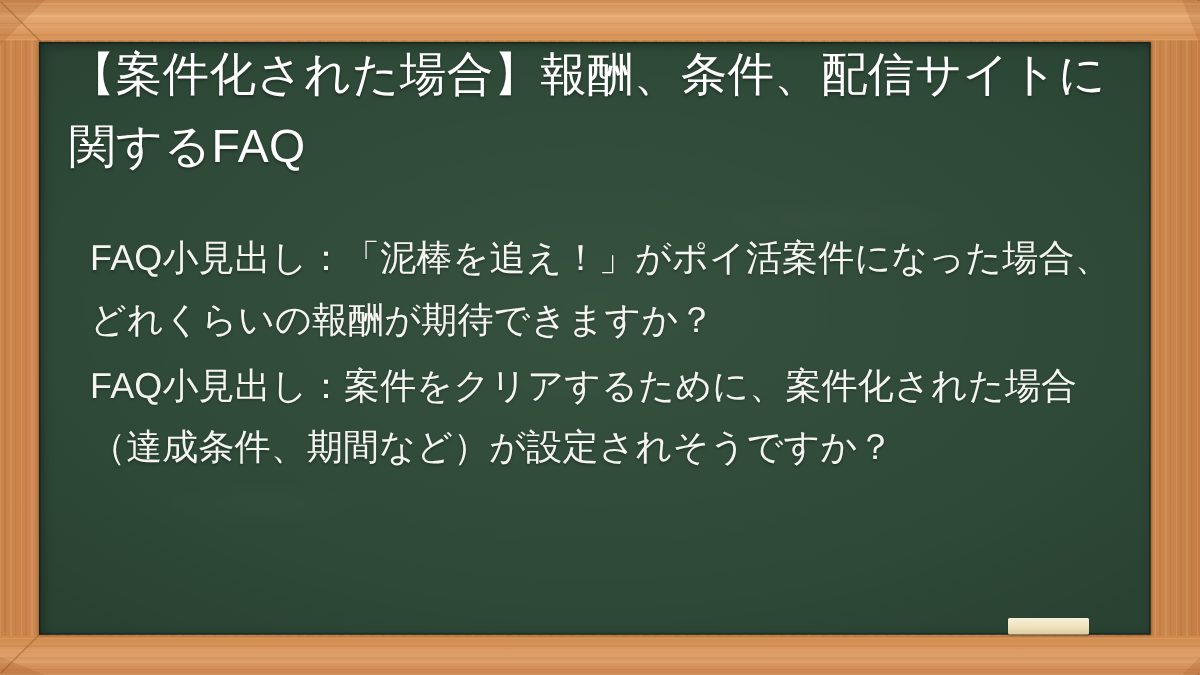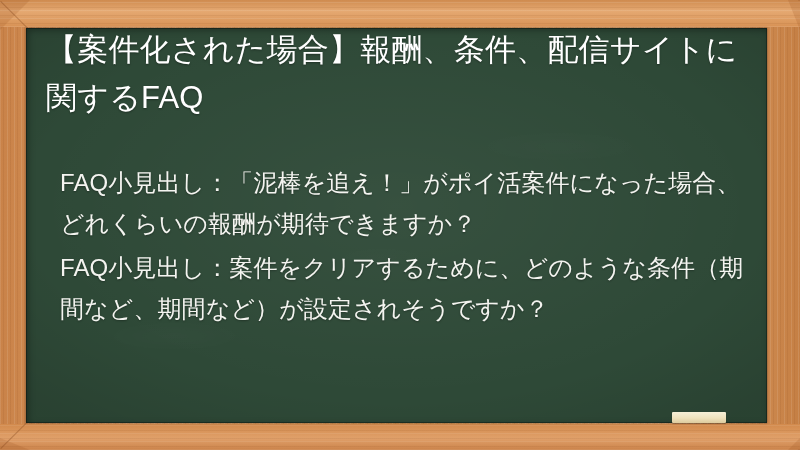--- a/index.html
+++ b/index.html
@@ -155,21 +155,21 @@
     font-size: 31px;
     line-height: 48px;
     letter-spacing: 0.2px;
     font-weight: 400;
     text-shadow: 0 1px 2px rgba(0,0,0,0.35);
     pointer-events: auto;
   }
   .faq-list {
     position: absolute;
     left: 60px;
-    top: 162px;
+    top: 152px;
     width: 690px;
     margin: 0;
     padding: 0;
     list-style: none;
   }
   .faq-item {
     color: #f4f4f0;
     font-size: 24px;
     line-height: 41px;
     letter-spacing: 0.1px;
@@ -201,17 +201,17 @@
     <div class="board-smudges"></div>
   </div>
 
   <div class="chalk-tray"></div>
 
   <div class="text-layer">
     <div class="title">【案件化された場合】報酬、条件、配信サイトに関するFAQ</div>
 
     <ul class="faq-list">
       <li class="faq-item">FAQ小見出し：「泥棒を追え！」がポイ活案件になった場合、どれくらいの報酬が期待できますか？</li>
-      <li class="faq-item">FAQ小見出し：案件をクリアするために、どのような条件（期間など、期間など）が設定されそうですか？</li>
+      <li class="faq-item">FAQ小見出し：案件をクリアするために、案件化された場合（達成条件、期間など）が設定されそうですか？</li>
     </ul>
   </div>
 
 </div>
 
 </body></html>

